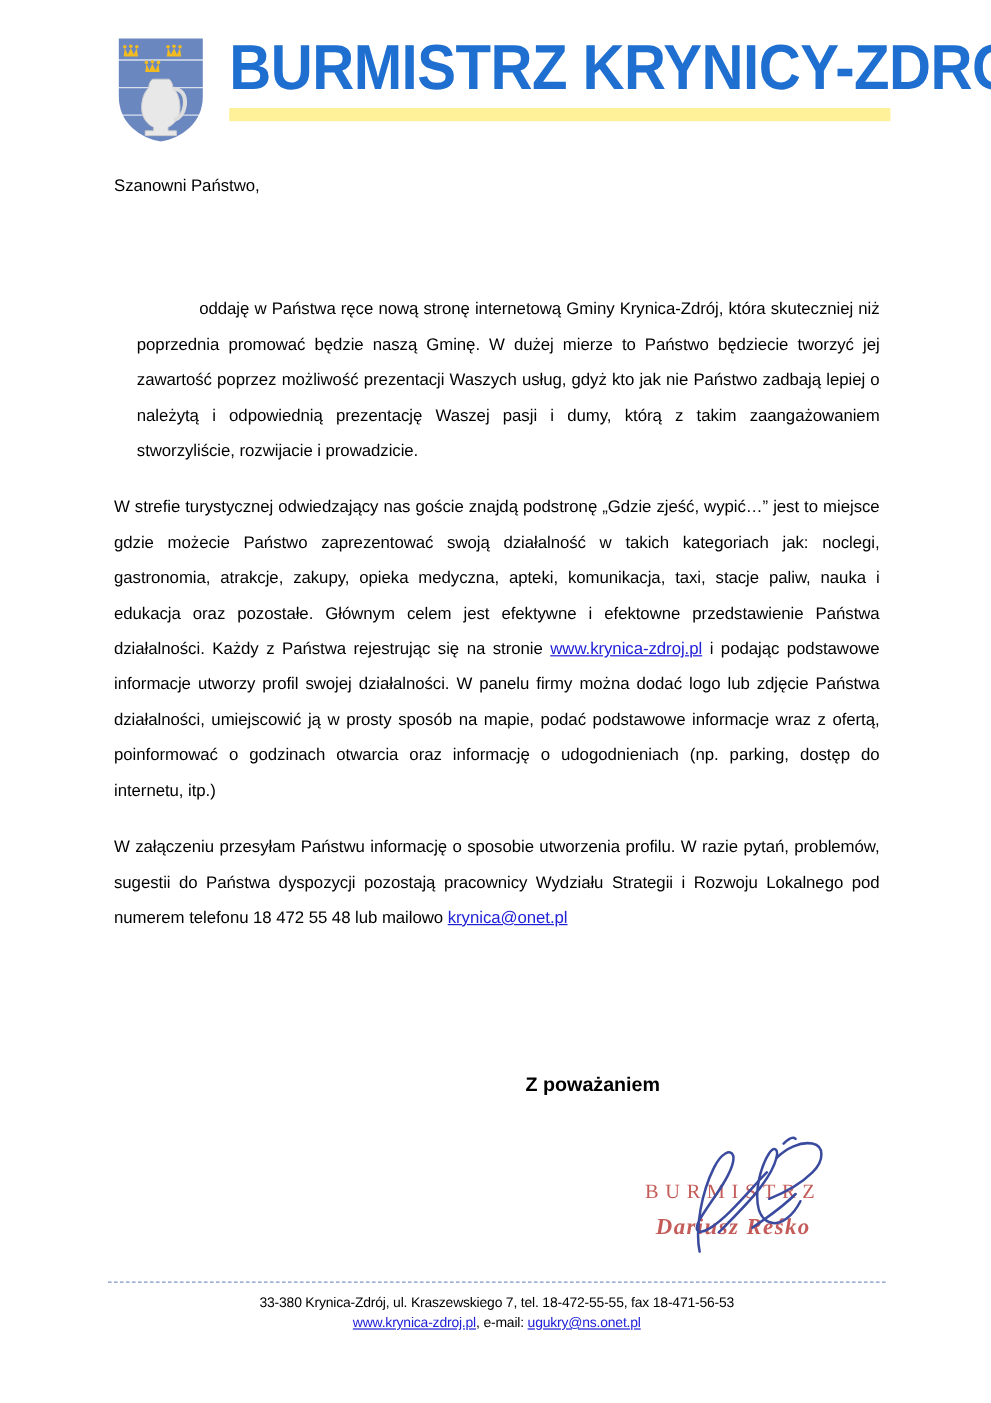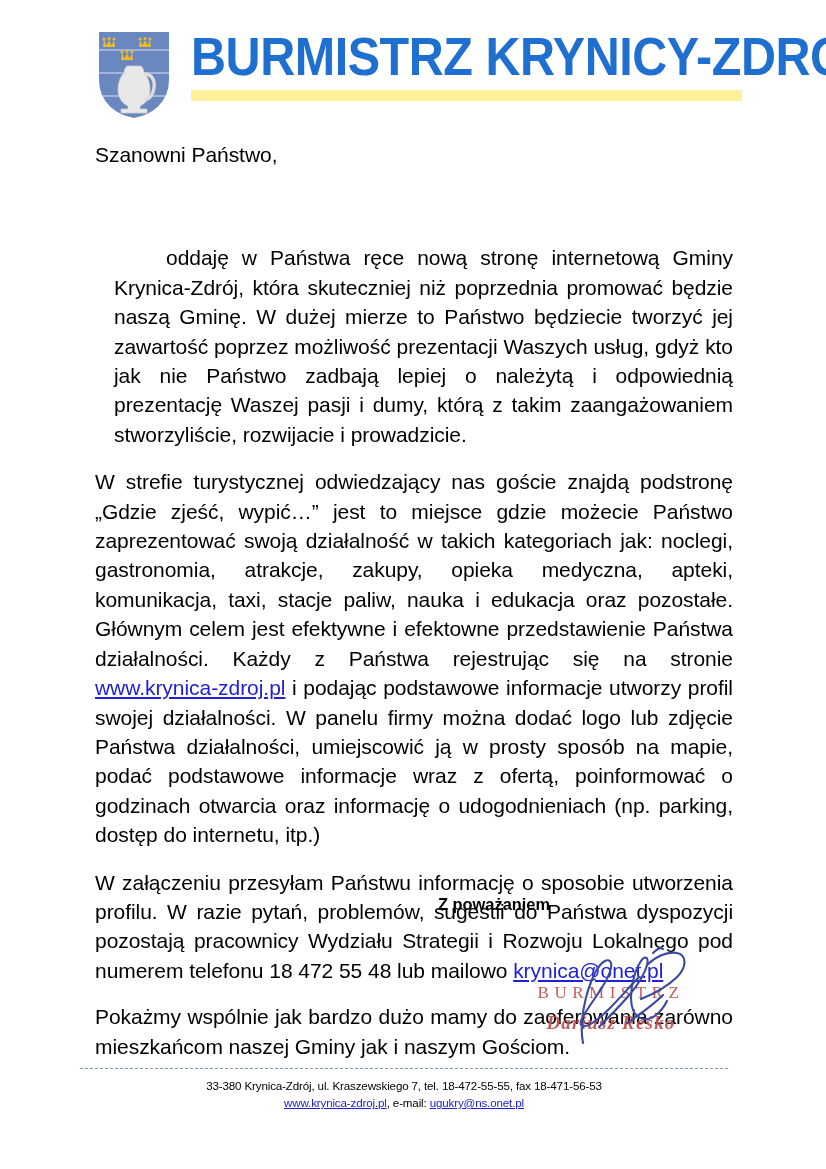--- a/index.html
+++ b/index.html
@@ -71,21 +71,21 @@
 
   
   .body-area {
     position: absolute;
     left: 95px;
     top: 140px;
     width: 638px;
   }
   p.para {
     margin: 0;
-    font-size: 21px;
+    font-size: 14px;
     line-height: 29.4px;
     text-align: justify;
     text-justify: inter-word;
     letter-spacing: -0.05px;
   }
   p.para.indent {
     text-indent: 52px;
     margin-left: 19px;
   }
   .gap-salutation { height: 74px; }
@@ -148,21 +148,21 @@
     left: 30px;
     top: 0px;
     width: 200px;
     height: 120px;
     z-index: 2;
   }
 
   
   .footer {
     position: absolute;
-    left: 80px;
+    left: 90px;
     top: 1068px;
     width: 648px;
   }
   .footer-rule {
     width: 100%;
     height: 0;
     border-top: 1px dashed #7f96c4;
     margin: 0 0 8px 0;
   }
   .footer-line {
@@ -237,21 +237,20 @@
     <div class="gap-para"></div>
 
     <p class="para"><span>W strefie turystycznej odwiedzający nas goście znajdą podstronę „Gdzie zjeść, wypić…” jest to miejsce gdzie możecie Państwo zaprezentować swoją działalność w takich kategoriach jak: noclegi, gastronomia, atrakcje, zakupy, opieka medyczna, apteki, komunikacja, taxi, stacje paliw, nauka i edukacja oraz pozostałe. Głównym celem jest efektywne i efektowne przedstawienie Państwa działalności. Każdy z Państwa rejestrując się na stronie </span><a class="link" href="#">www.krynica-zdroj.pl</a><span> i podając podstawowe informacje utworzy profil swojej działalności. W panelu firmy można dodać logo lub zdjęcie Państwa działalności, umiejscowić ją w prosty sposób na mapie, podać podstawowe informacje wraz z ofertą, poinformować o godzinach otwarcia oraz informację o udogodnieniach (np. parking, dostęp do internetu, itp.)</span></p>
 
     <div class="gap-para"></div>
 
     <p class="para"><span>W załączeniu przesyłam Państwu informację o sposobie utworzenia profilu. W razie pytań, problemów, sugestii do Państwa dyspozycji pozostają pracownicy Wydziału Strategii i Rozwoju Lokalnego pod numerem telefonu 18 472 55 48 lub mailowo </span><a class="link" href="#">krynica@onet.pl</a></p>
 
     <div class="gap-para-sm"></div>
 
-    <p class="para">Pokażmy wspólnie jak bardzo dużo mamy do zaoferowania zarówno mieszkańcom naszej Gminy jak i naszym Gościom.</p>
   </div>
 
   <div class="closing">Z poważaniem</div>
 
   <div class="sig-block">
     <div class="stamp">
       <div class="stamp-role">BURMISTRZ</div>
       <div class="stamp-name">Dariusz Reśko</div>
     </div>
     <svg class="signature-svg" viewBox="0 0 200 120" aria-hidden="true">

